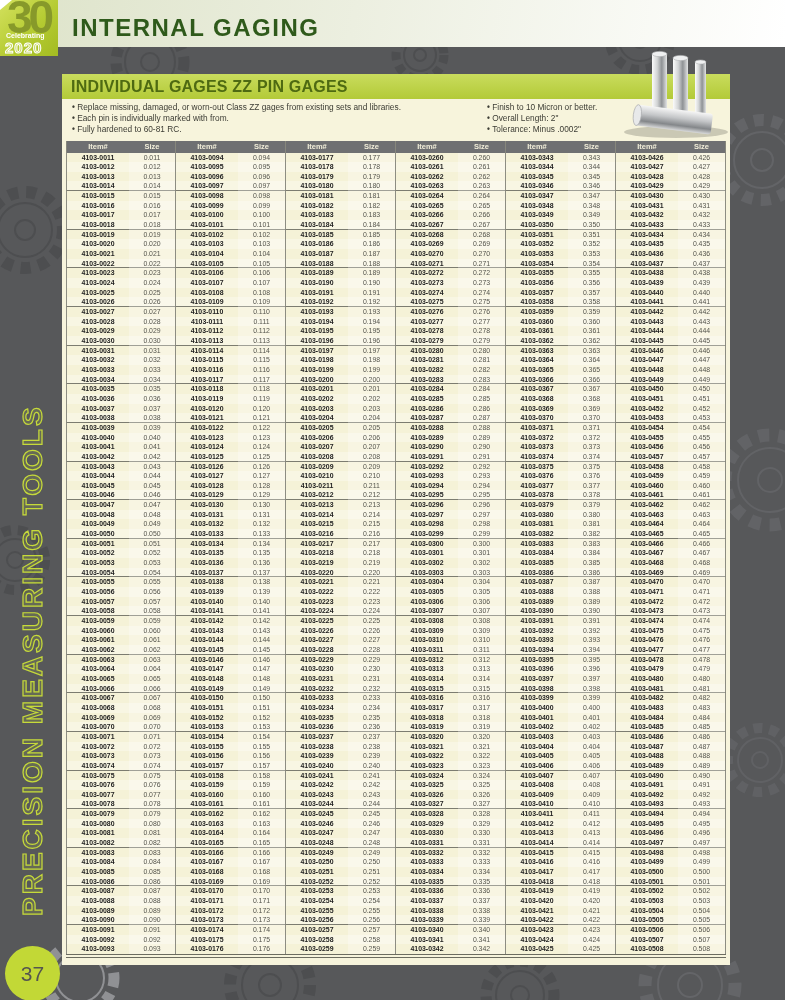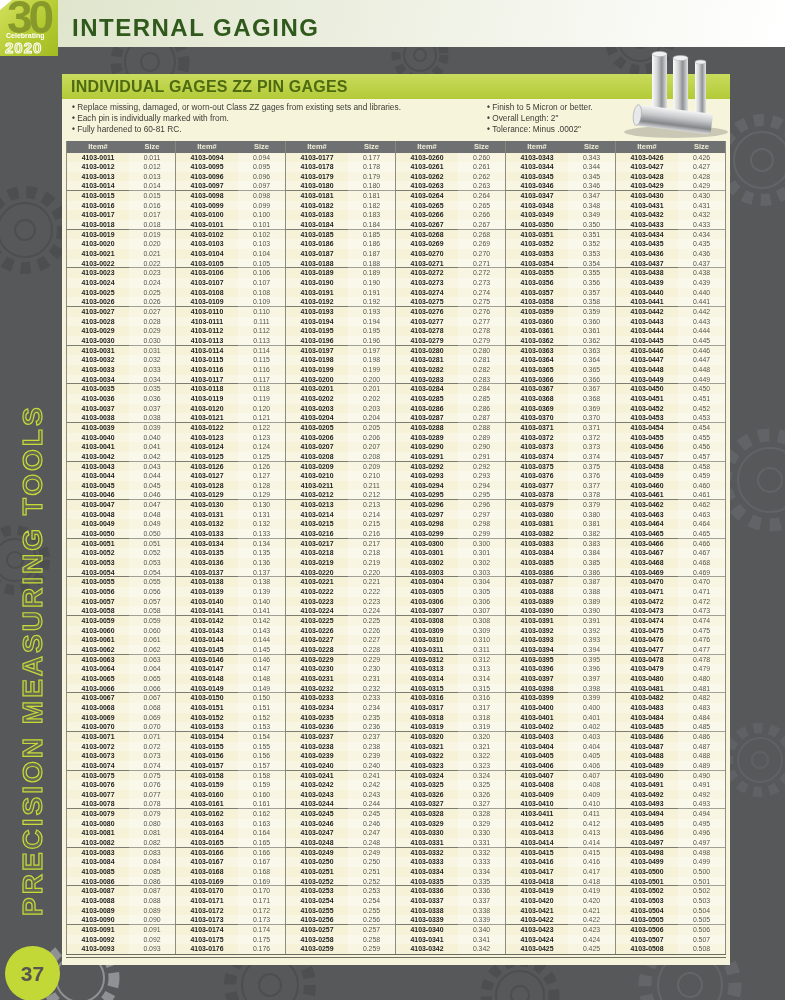--- a/index.html
+++ b/index.html
@@ -23,21 +23,21 @@
              color:rgba(255,255,255,0.18);-webkit-text-stroke:1px #ffffff;}
   
   .sidebar-text{position:absolute;left:10px;top:388px;width:46px;height:545px;z-index:2;
                 writing-mode:vertical-rl;transform:rotate(180deg);
                 display:flex;align-items:center;justify-content:center;
                 font-size:28px;font-weight:700;letter-spacing:3px;
                 color:rgba(198,218,58,0.14);-webkit-text-stroke:1.2px #c6da3a;}
   
   .page-circle{position:absolute;left:5px;top:946px;width:55px;height:55px;border-radius:50%;
                background:#c2d836;z-index:3;display:flex;align-items:center;justify-content:center;
-               font-size:21px;font-weight:700;color:#55564f;}
+               font-size:21px;font-weight:400;color:#55564f;}
   
   .panel{position:absolute;left:62px;top:74px;width:668px;height:891px;background:#f7f4dc;z-index:1;}
   .banner{height:25px;background:linear-gradient(180deg,#c9dc5d 0%,#b3ca38 100%);}
   .banner-title{padding:4px 0 0 9px;font-size:16px;font-weight:800;color:#4e6a12;letter-spacing:0.2px;}
   .info{position:relative;height:30px;padding-left:36px;}
   .bullets{position:absolute;top:3px;margin:0;padding:0;list-style:none;}
   .bullets li{font-size:8.3px;line-height:11px;color:#3c3c34;}
   .bullets li:before{content:"\2022  ";font-weight:700;}
   .bullets-left{left:10px;}
   .bullets-right{left:425px;}
@@ -149,21 +149,21 @@
     <div class="banner">
       <div class="banner-title">INDIVIDUAL GAGES ZZ PIN GAGES</div>
     </div>
     <div class="info">
       <ul class="bullets bullets-left">
         <li>Replace missing, damaged, or worn-out Class ZZ gages from existing sets and libraries.</li>
         <li>Each pin is individually marked with from.</li>
         <li>Fully hardened to 60-81 RC.</li>
       </ul>
       <ul class="bullets bullets-right">
-        <li>Finish to 5 Micron or better.</li>
+        <li>Finish to 10 Micron or better.</li>
         <li>Overall Length: 2"</li>
         <li>Tolerance: Minus .0002"</li>
       </ul>
     </div>
 
     <div class="gtable">
       <div class="thead">
           <div class="hgroup">
             <div>Item#</div>
             <div>Size</div>

